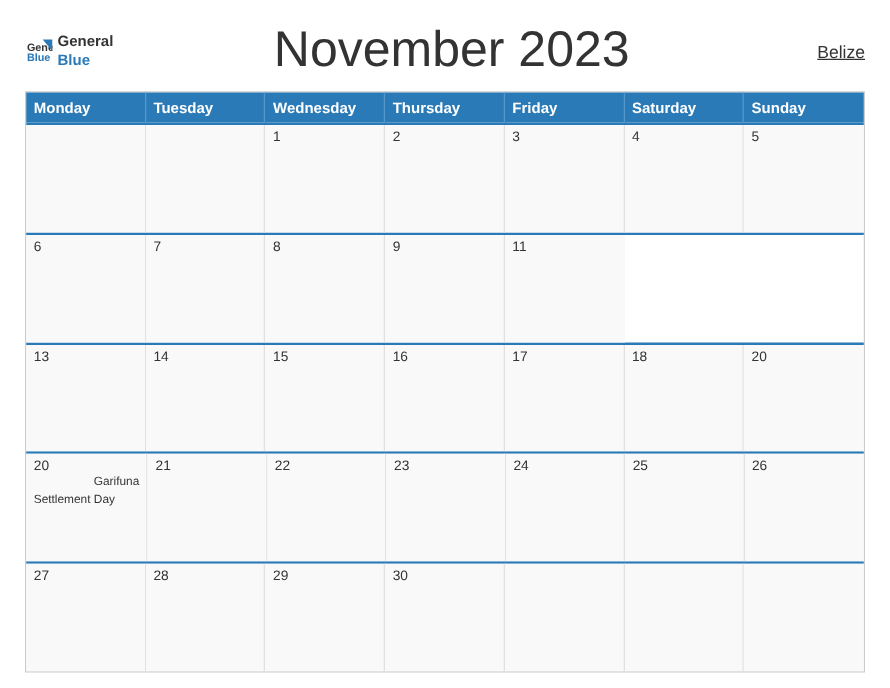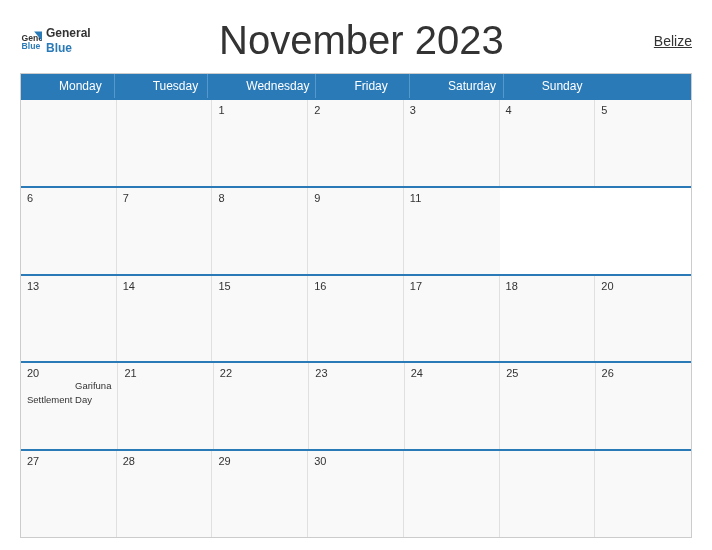--- a/index.html
+++ b/index.html
@@ -54,23 +54,22 @@
     }
     .cal-header {
       display: grid;
       grid-template-columns: repeat(7, 1fr);
       background: #2a7ab8;
     }
     .cal-header-cell {
       color: #fff;
       font-size: 12px;
       padding: 5px 6px;
-      font-weight: normal;
+      font-weight: bold;
       border-right: 1px solid #5599cc;
-      margin-left: 32px;
     }
     .cal-header-cell:last-child { border-right: none; }
     .cal-body {
       flex: 1;
       display: flex;
       flex-direction: column;
     }
     .cal-row {
       display: grid;
       grid-template-columns: repeat(7, 1fr);
@@ -119,20 +118,21 @@
     </div>
     <div class="title">November 2023</div>
     <div class="country">Belize</div>
   </div>
 
   <div class="calendar">
     <div class="cal-header">
       <div class="cal-header-cell">Monday</div>
       <div class="cal-header-cell">Tuesday</div>
       <div class="cal-header-cell">Wednesday</div>
+      <div class="cal-header-cell">Thursday</div>
       <div class="cal-header-cell">Friday</div>
       <div class="cal-header-cell">Saturday</div>
       <div class="cal-header-cell">Sunday</div>
     </div>
     <div class="cal-body" id="cal-body">
     <div class="cal-row">
           <div class="cal-cell empty"></div>
           <div class="cal-cell empty"></div>
           <div class="cal-cell">
             <span class="day-number">1</span>

